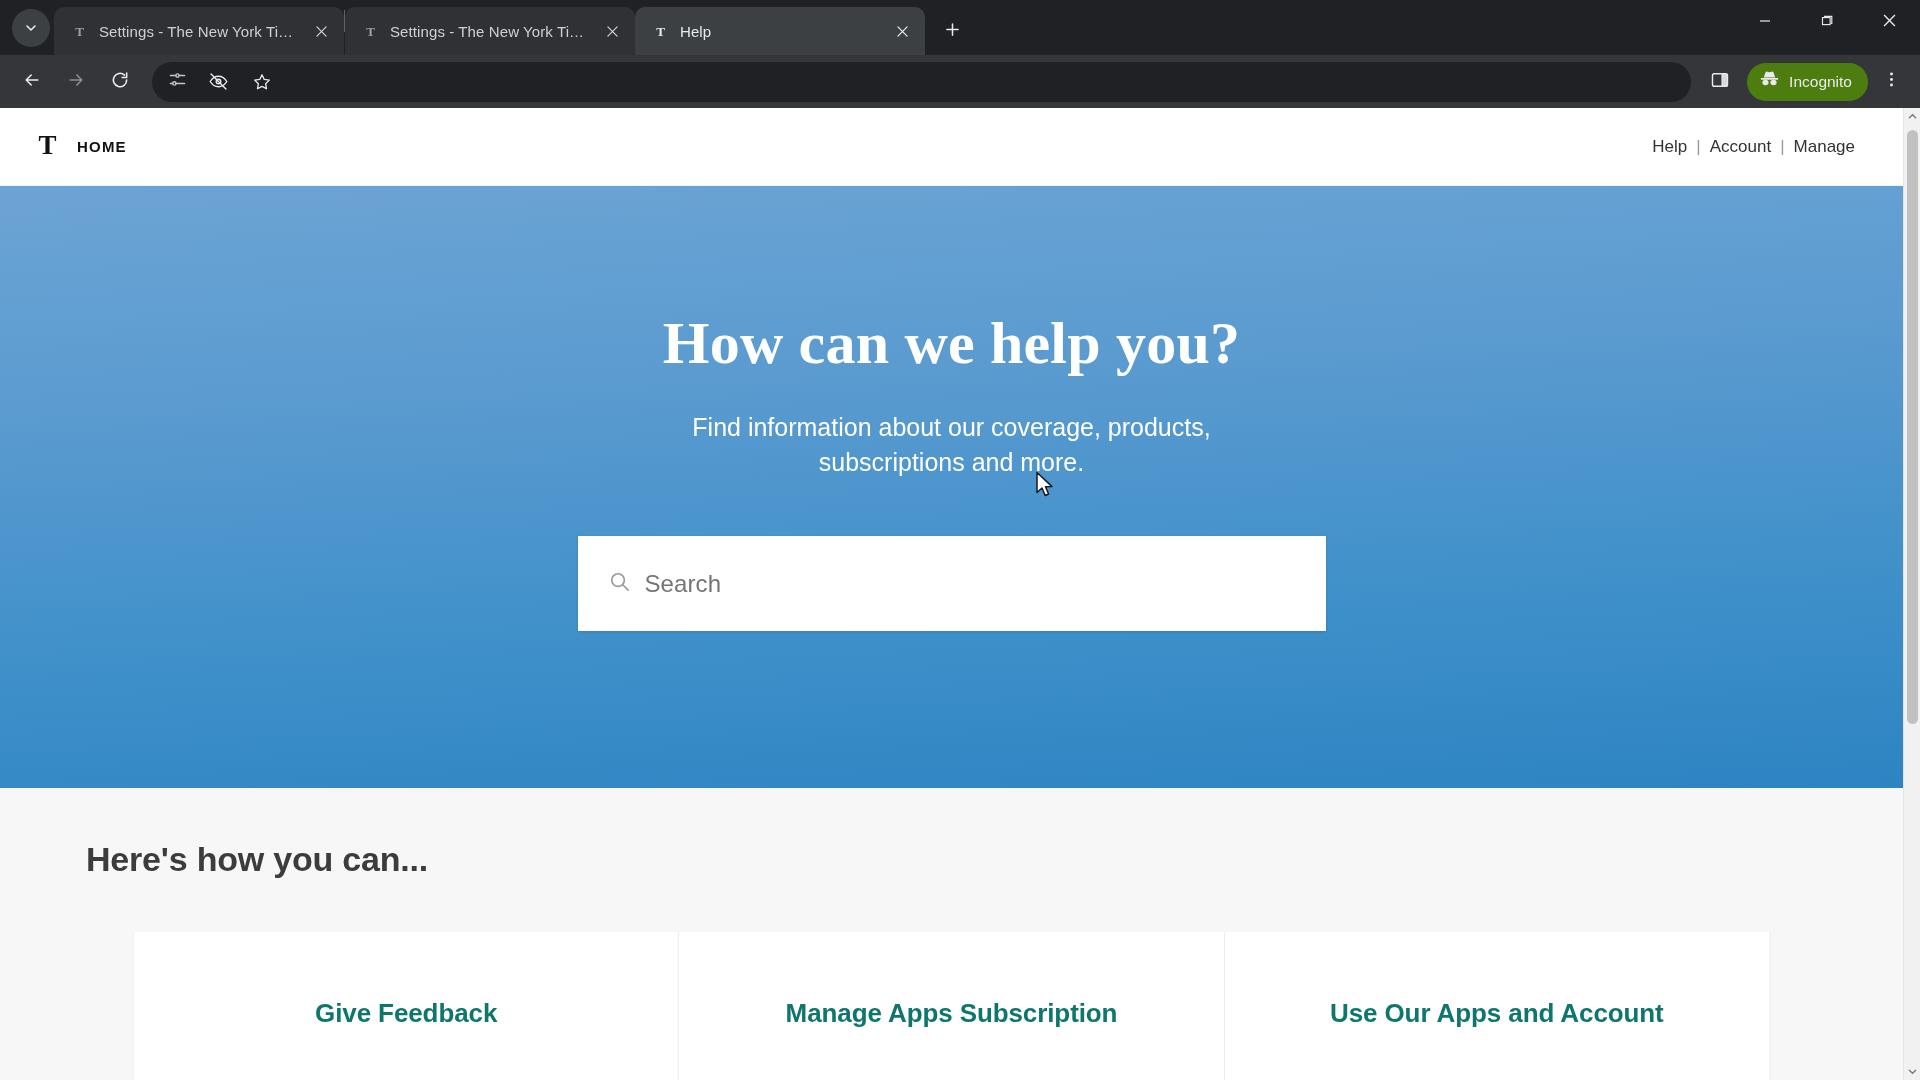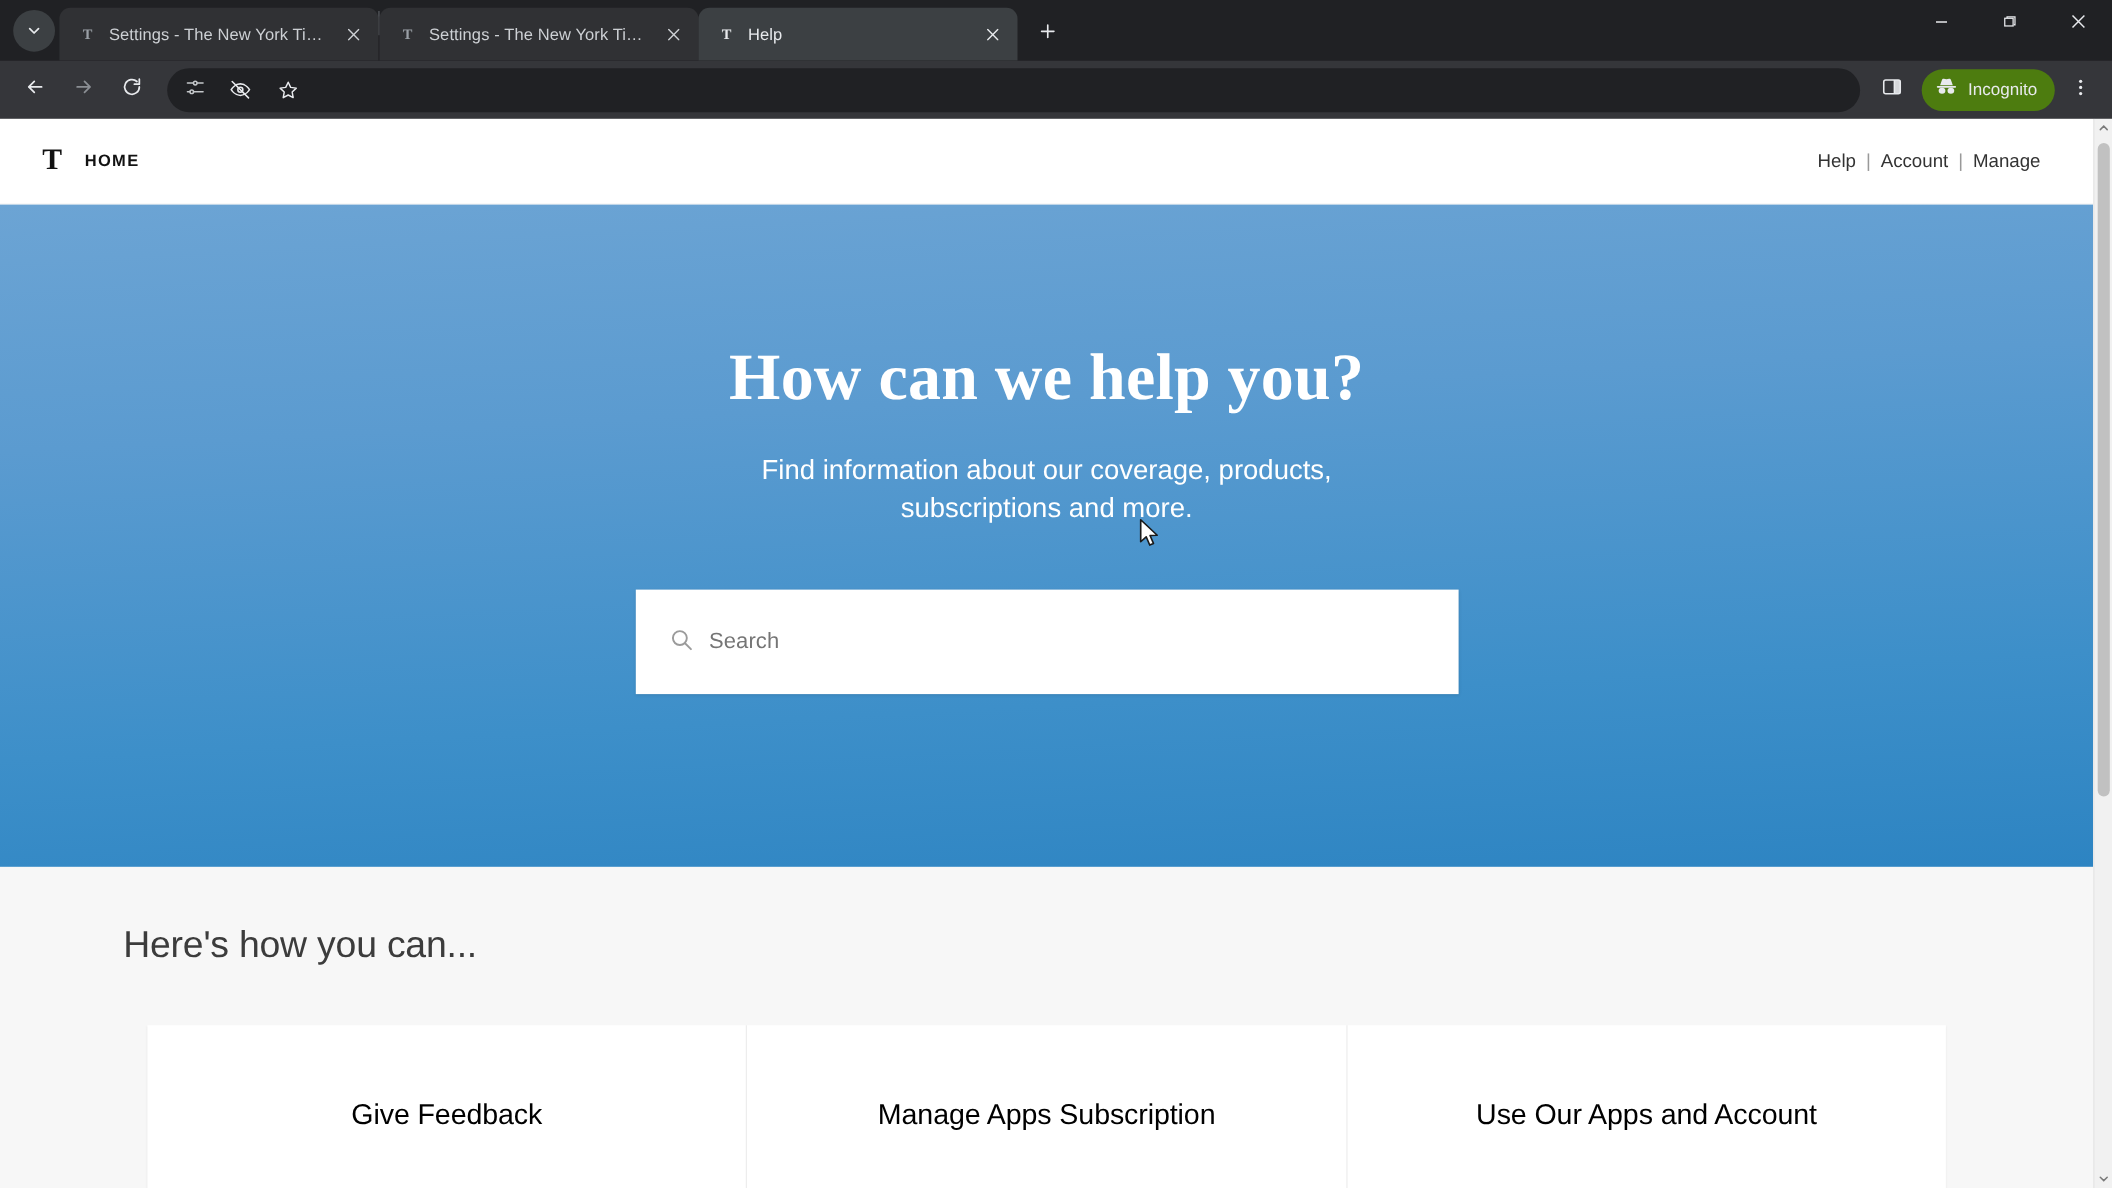--- a/index.html
+++ b/index.html
@@ -119,39 +119,39 @@
   }
   .hero p {
     font-size:25px; color:#fff; line-height:1.38; text-align:center;
     margin-top:34px; max-width:630px; font-weight:400;
   }
   .searchwrap {
     width:748px; height:95px; background:#fff; margin-top:57px;
     display:flex; align-items:center; padding:0 30px; gap:14px;
     box-shadow:0 1px 3px rgba(0,0,0,.12); cursor:text;
   }
-  .searchwrap .ph { font-size:20px; color:#757575; letter-spacing:.1px; }
+  .searchwrap .ph { font-size:24px; color:#757575; letter-spacing:.1px; }
 
   
   .lower { background:#f7f7f7; padding:52px 0 0 0; height:100%; }
   .lower h2 {
-    font-size:34px; font-weight:400; color:#3c3c3c; padding-left:112px;
+    font-size:34px; font-weight:700; color:#3c3c3c; padding-left:86px;
     letter-spacing:-.2px;
   }
   .cards {
     margin:53px 134px 0 134px; background:#fff; display:flex;
     box-shadow:0 1px 2px rgba(0,0,0,.07); min-height:200px;
   }
   .card {
     flex:1 1 0; padding:66px 0 40px 0; text-align:center;
     border-right:1px solid #ececec; position:relative;
   }
   .card:last-child { border-right:none; }
   .card-title {
-    font-size:26px; color:#000000; font-weight:400; letter-spacing:-.1px;
+    font-size:26px; color:#0f766e; font-weight:700; letter-spacing:-.1px;
   }
 
   
   .sbar {
     width:17px; background:#f1f1f1; flex:0 0 auto; position:relative;
     border-left:1px solid #e4e4e4;
   }
   .sb-arrow { height:17px; display:flex; align-items:center; justify-content:center; cursor:pointer;}
   .sb-thumb {
     position:absolute; left:3px; width:11px; top:22px; height:594px;

